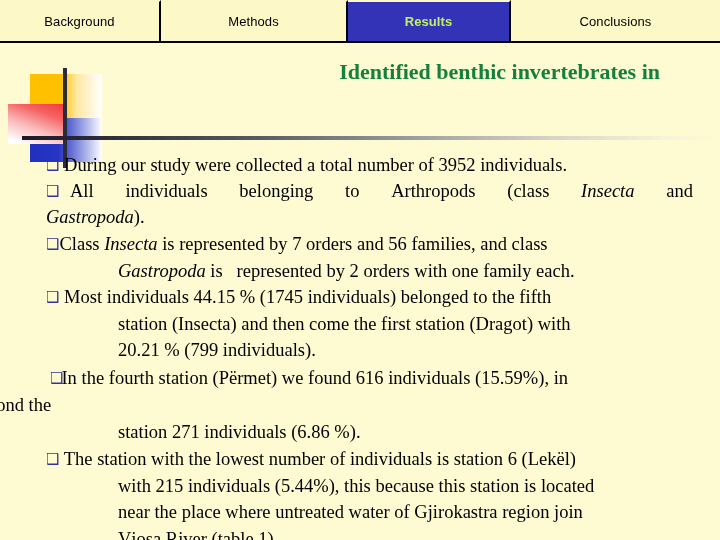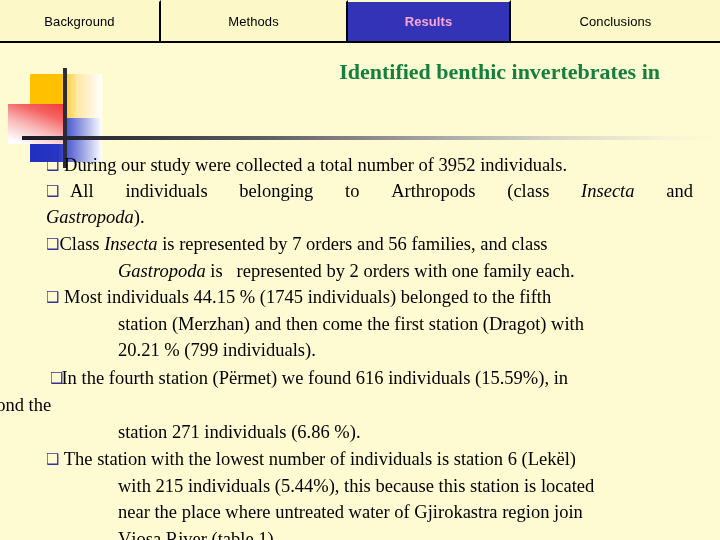--- a/index.html
+++ b/index.html
@@ -47,21 +47,21 @@
     background: #FCF8C8;
     border-right: 2px solid #000000;
     border-top: 2px solid #FCF8C8;
     letter-spacing: 0.1px;
     white-space: nowrap;
     text-align: center;
   }
   .tab.first { }
   .tab.active {
     background: #3333B8;
-    color: #f9a8d4;
+    color: #bef264;
     font-weight: bold;
   }
   .tab.last {
     border-right: none;
     flex: 1 1 auto;
   }
 
   
   #deco {
     position: absolute;
@@ -219,21 +219,21 @@
     <div class="ln" style="left:118px; top:106px;">
       <span class="ital">Gastropoda</span><span>&nbsp;is &nbsp; represented by 2 orders with one family each.</span>
     </div>
 
     <div class="ln" style="left:46px; top:132px;">
       <span class="bullet">❑</span>
       <span>Most individuals 44.15 % (1745 individuals) belonged to the fifth</span>
     </div>
 
     <div class="ln" style="left:118px; top:159px;">
-      <span>station  (Merzhan) and  then come the first station (Dragot) with</span>
+      <span>station  (Insecta) and  then come the first station (Dragot) with</span>
     </div>
 
     <div class="ln" style="left:118px; top:185px;">
       <span>20.21 %            (799 individuals).</span>
     </div>
 
     <div class="ln" style="left:50px; top:213px;">
       <span class="bullet" style="margin-right:-2px;">❑</span><span>In the fourth station (Përmet) we found 616 individuals (15.59%), in</span>
     </div>
 

